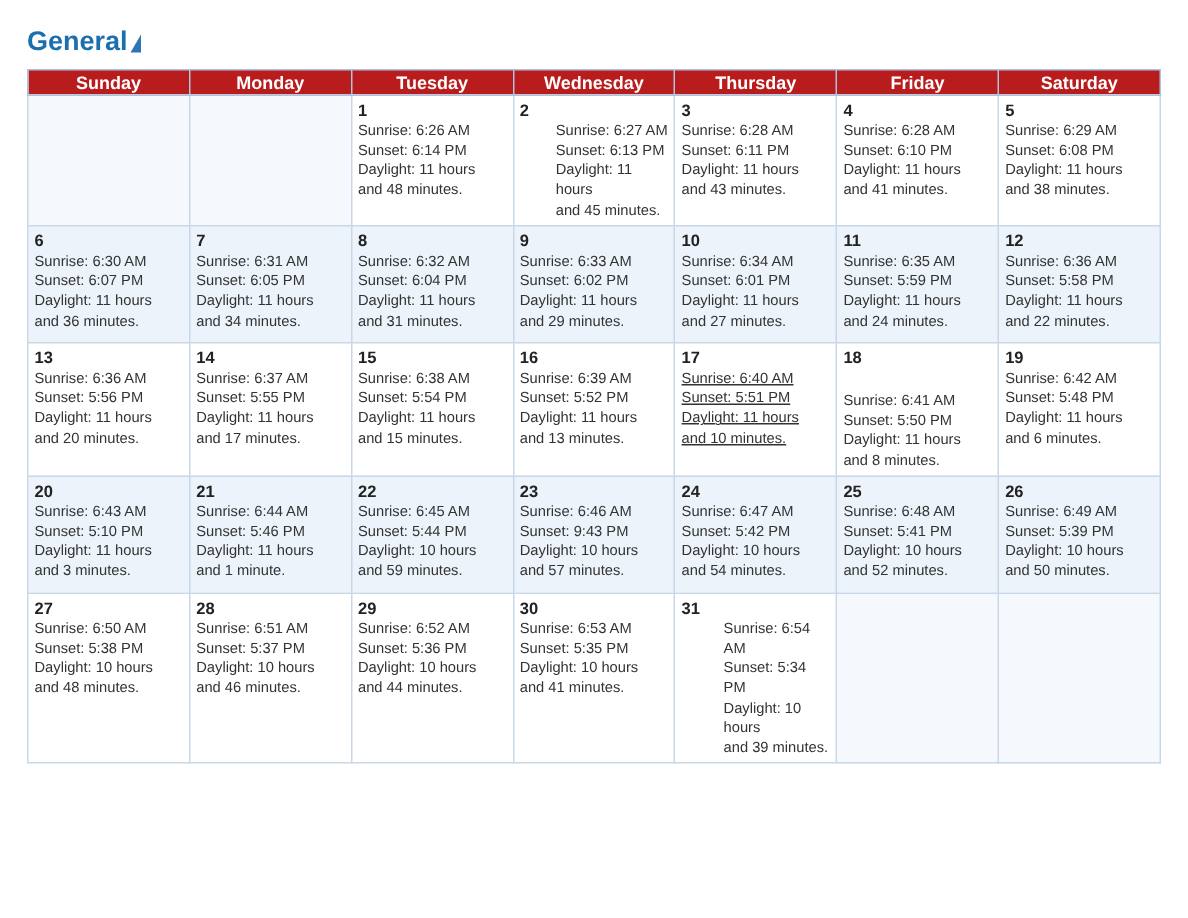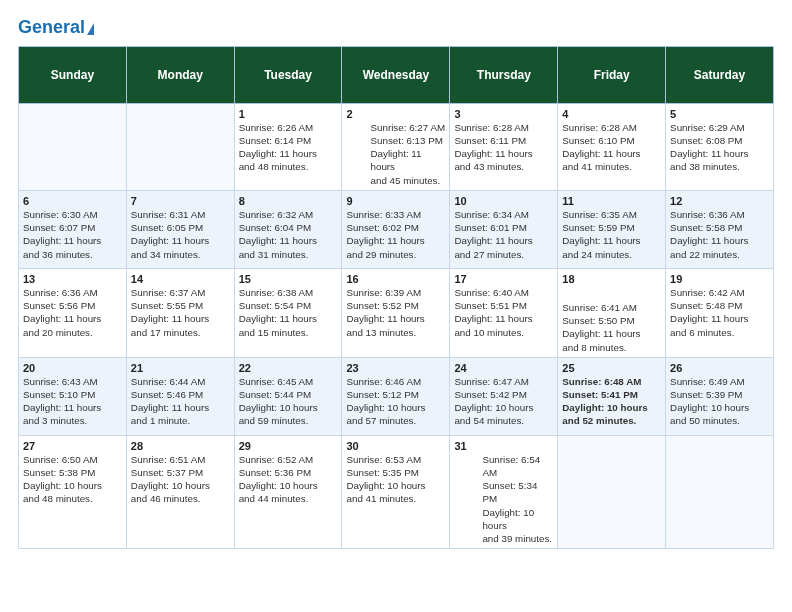--- a/index.html
+++ b/index.html
@@ -48,24 +48,24 @@
       font-weight: normal;
       color: #555;
     }
     .calendar {
       flex: 1;
       border-collapse: collapse;
       width: 100%;
       font-size: 10.5px;
     }
     .calendar th {
-      background-color: #14532d;
+      background-color: #b91c1c;
       color: #fff;
       text-align: center;
-      padding: 21px 2px;
+      padding: 1px 2px;
       font-size: 12px;
       border: 1px solid #aac4e0;
     }
     .calendar td {
       border: 1px solid #c8d8e8;
       vertical-align: top;
       padding: 4px 4px 3px 4px;
       width: 108px;
       height: 78px;
       background: #fff;
@@ -238,21 +238,21 @@
           </td>
           <td>
             <span class="day-num">16</span>
             <div class="day-info" style="white-space: pre-line;">Sunrise: 6:39 AM
 Sunset: 5:52 PM
 Daylight: 11 hours
 and 13 minutes.</div>
           </td>
           <td>
             <span class="day-num">17</span>
-            <div class="day-info" style="white-space: pre-line;">Sunrise: 6:40 AM
+            <div class="day-info" style="white-space: pre-line; text-decoration: underline;">Sunrise: 6:40 AM
 Sunset: 5:51 PM
 Daylight: 11 hours
 and 10 minutes.</div>
           </td>
           <td>
             <span class="day-num">18</span>
             <div class="day-info" style="white-space: pre-line; margin-top: 16px;">Sunrise: 6:41 AM
 Sunset: 5:50 PM
 Daylight: 11 hours
 and 8 minutes.</div>
@@ -283,34 +283,34 @@
           <td>
             <span class="day-num">22</span>
             <div class="day-info" style="white-space: pre-line;">Sunrise: 6:45 AM
 Sunset: 5:44 PM
 Daylight: 10 hours
 and 59 minutes.</div>
           </td>
           <td>
             <span class="day-num">23</span>
             <div class="day-info" style="white-space: pre-line;">Sunrise: 6:46 AM
-Sunset: 5:12 PM
+Sunset: 9:43 PM
 Daylight: 10 hours
 and 57 minutes.</div>
           </td>
           <td>
             <span class="day-num">24</span>
             <div class="day-info" style="white-space: pre-line;">Sunrise: 6:47 AM
 Sunset: 5:42 PM
 Daylight: 10 hours
 and 54 minutes.</div>
           </td>
           <td>
             <span class="day-num">25</span>
-            <div class="day-info" style="white-space: pre-line; font-weight: bold;">Sunrise: 6:48 AM
+            <div class="day-info" style="white-space: pre-line;">Sunrise: 6:48 AM
 Sunset: 5:41 PM
 Daylight: 10 hours
 and 52 minutes.</div>
           </td>
           <td>
             <span class="day-num">26</span>
             <div class="day-info" style="white-space: pre-line;">Sunrise: 6:49 AM
 Sunset: 5:39 PM
 Daylight: 10 hours
 and 50 minutes.</div>

